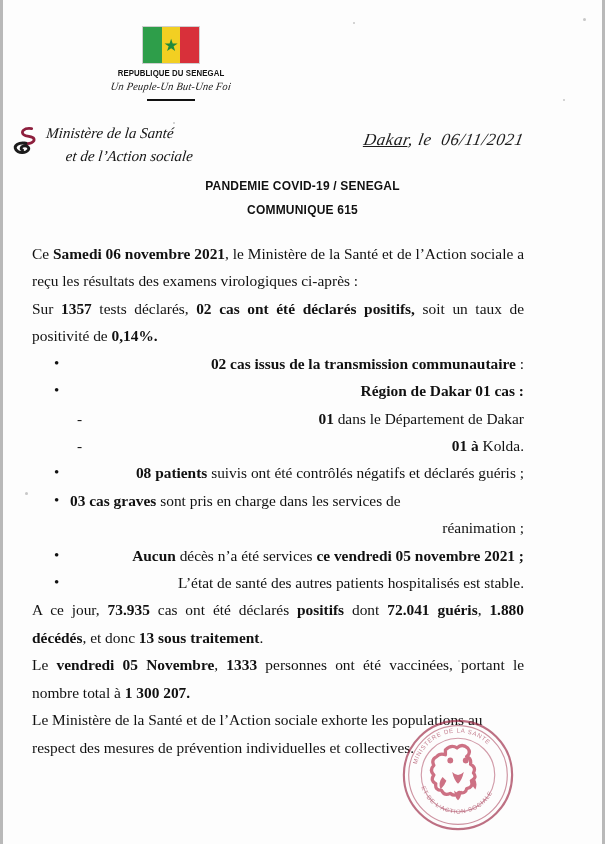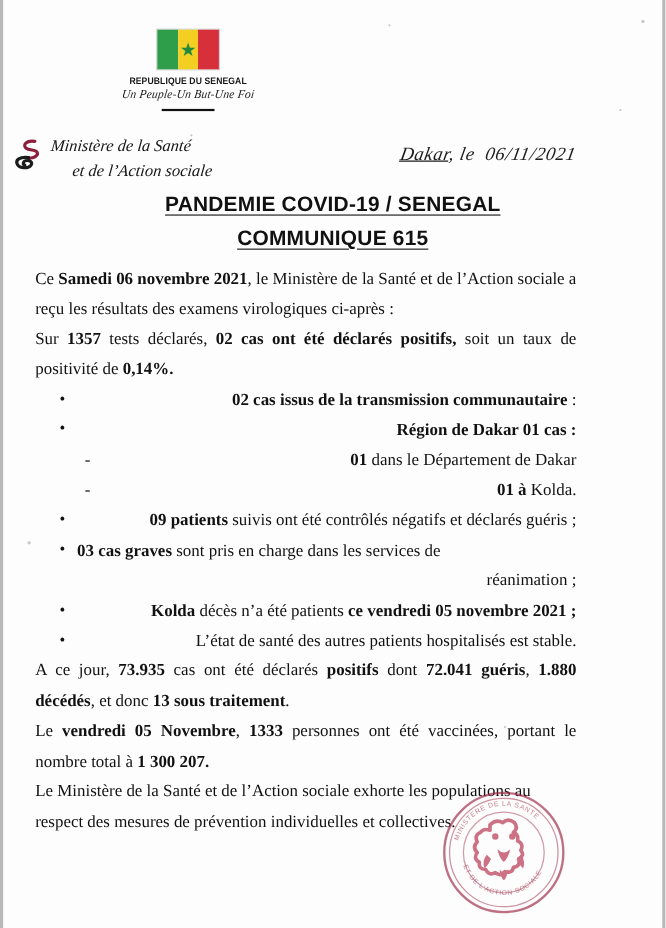--- a/index.html
+++ b/index.html
@@ -124,23 +124,22 @@
   .titles {
     position: absolute;
     top: 176px;
     left: 0;
     width: 100%;
     text-align: center;
   }
   .titles .t {
     font-family: "Liberation Sans", "DejaVu Sans", sans-serif;
     font-weight: bold;
-    font-size: 19px;
+    font-size: 12px;
     letter-spacing: 0.2px;
-    text-decoration: underline;
     text-underline-offset: 3px;
     display: inline-block;
   }
   .titles .t2 { margin-top: 9px; }
 
   
   .body {
     position: absolute;
     top: 240px;
     left: 29px;
@@ -260,26 +259,26 @@
     <p class="para"><span>Sur </span><b>1357</b><span> tests déclarés, </span><b>02 cas ont été déclarés positifs,</b><span> soit un taux de positivité de </span><b>0,14%.</b></p>
 
     <ul class="bullets">
       <li class="no-just"><b>02 cas issus de la transmission communautaire</b><span> :</span></li>
 
       <li class="no-just"><b>Région de Dakar 01 cas :</b></li>
       <div class="sub"><b>01</b><span> dans le Département de Dakar</span></div>
 
       <div class="sub"><b>01 à</b><span> Kolda.</span></div>
 
-      <li class="no-just"><b>09 patients</b><span> suivis ont été contrôlés négatifs et déclarés guéris ;</span></li>
+      <li class="no-just"><b>08 patients</b><span> suivis ont été contrôlés négatifs et déclarés guéris ;</span></li>
 
       <li><b>03 cas graves</b><span> sont pris en charge dans les services de</span></li>
       <div class="cont">réanimation ;</div>
 
-      <li class="no-just"><b>Kolda</b><span> décès n’a été patients </span><b>ce vendredi 05 novembre 2021 ;</b></li>
+      <li class="no-just"><b>Aucun</b><span> décès n’a été services </span><b>ce vendredi 05 novembre 2021 ;</b></li>
 
       <li class="no-just"><span>L’état de santé des autres patients hospitalisés est stable.</span></li>
     </ul>
 
     <p class="para"><span>A ce jour, </span><b>73.935</b><span> cas ont été déclarés </span><b>positifs</b><span> dont </span><b>72.041 guéris</b><span>, </span><b>1.880 décédés</b><span>, et donc </span><b>13 sous traitement</b><span>.</span></p>
 
     <p class="para"><span>Le </span><b>vendredi 05 Novembre</b><span>, </span><b>1333</b><span> personnes ont été vaccinées, portant le nombre total à </span><b>1 300 207.</b></p>
 
     <p class="para last-free">Le Ministère de la Santé et de l’Action sociale exhorte les populations au respect des mesures de prévention individuelles et collectives.</p>
   </div>

